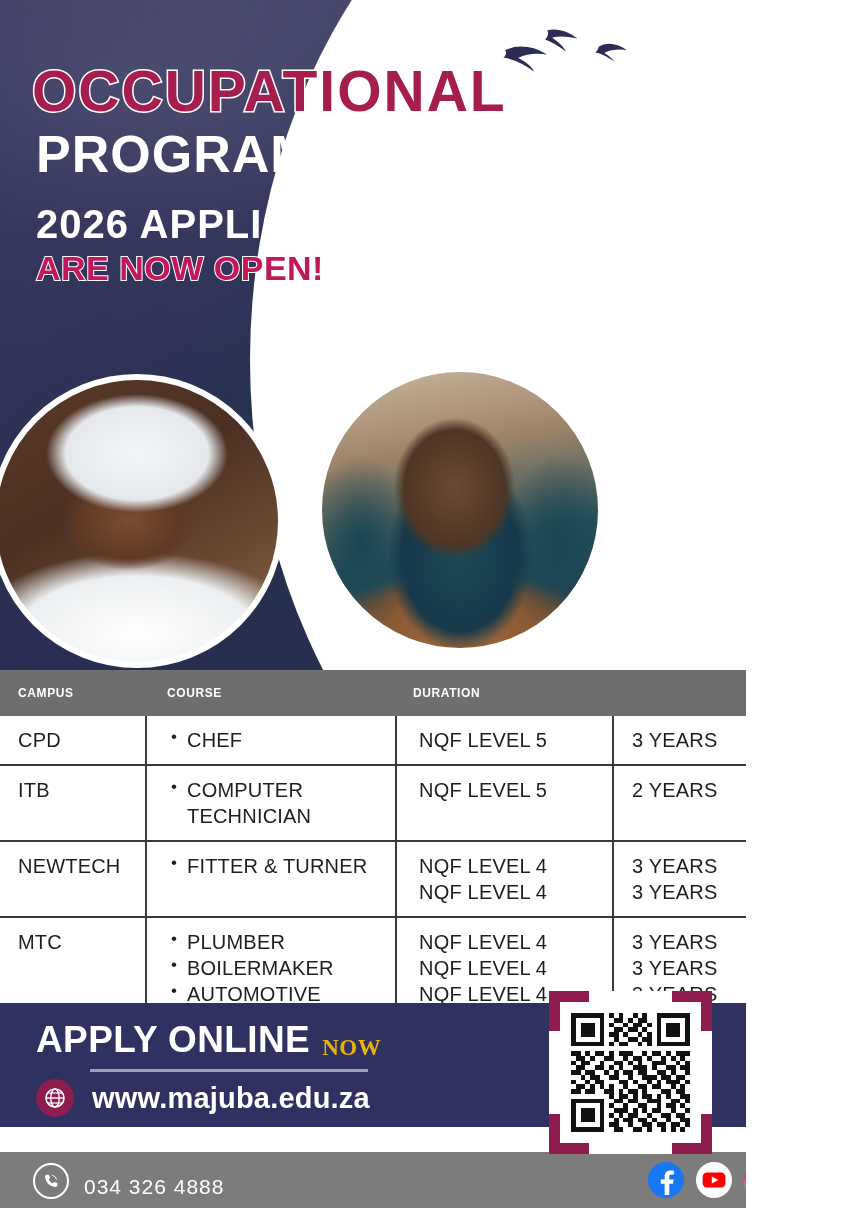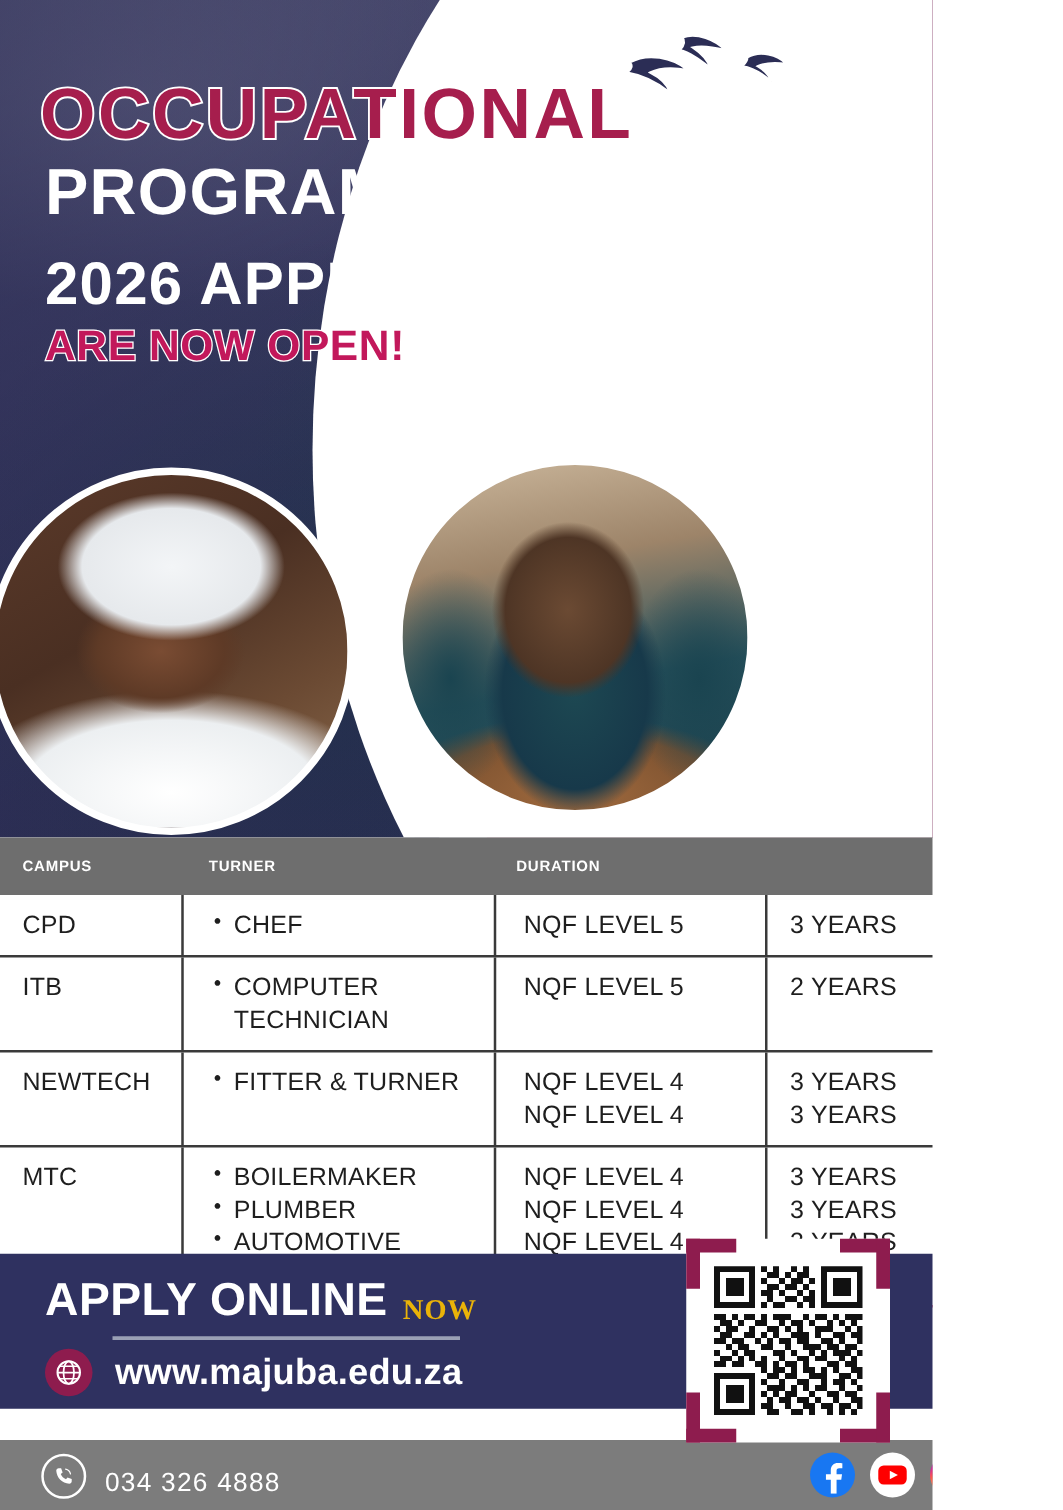--- a/index.html
+++ b/index.html
@@ -29,21 +29,21 @@
   .navy-curve{position:absolute;left:262px;top:-242px;width:1006px;height:1210px;
       border-radius:50%;background:#2b2d55;}
   
   .mag-outer{position:absolute;left:320px;top:-120px;width:900px;height:1030px;border-radius:50%;background:#9c2256;}
   .mag-inner{position:absolute;left:286px;top:-152px;width:900px;height:1082px;border-radius:50%;background:#ffffff;}
 
   .hero-text{position:absolute;left:32px;top:62px;width:560px;z-index:9;}
   .t-occ{font-size:57px;font-weight:bold;letter-spacing:2px;color:#a61e4d;
      -webkit-text-stroke:3px #ffffff;paint-order:stroke fill;line-height:1.02;margin:0;}
   .t-prog{font-size:52px;font-weight:bold;letter-spacing:1px;color:#ffffff;line-height:1.08;margin:6px 0 12px 4px;}
-  .t-apps{font-size:48px;font-weight:bold;letter-spacing:1px;color:#ffffff;line-height:1.1;margin:20px 0 0 4px;}
+  .t-apps{font-size:40px;font-weight:bold;letter-spacing:1px;color:#ffffff;line-height:1.1;margin:20px 0 0 4px;}
   .t-open{font-size:34px;font-weight:bold;letter-spacing:.5px;color:#c2185b;
      -webkit-text-stroke:2px #ffffff;paint-order:stroke fill;line-height:1.1;margin:4px 0 0 4px;}
 
   
   .logo{position:absolute;right:10px;top:24px;width:250px;text-align:center;z-index:12;color:#fff;}
   .logo-birds{height:52px;position:relative;}
   .logo-name{font-family:"Liberation Serif",serif;font-size:34px;font-weight:bold;letter-spacing:.5px;line-height:1;}
   .logo-rule{height:2px;background:#fff;margin:4px 2px 3px;}
   .logo-sub{font-size:11.5px;font-weight:bold;letter-spacing:.1px;}
   .logo-rule2{height:1.5px;background:#fff;margin:3px 2px 4px;}
@@ -152,21 +152,21 @@
   </div>
 
   <div class="circ circ1"></div>
   <div class="circ circ2"></div>
 
   <div class="tbl-underlay"></div>
   <div class="tbl">
 
     <div class="thead">
       <div class="c1">CAMPUS</div>
-      <div class="c2">TURNER</div>
+      <div class="c2">COURSE</div>
       <div class="c4">DURATION</div>
     </div>
 
     <div class="trow">
       <div class="c1 tcell">CPD</div>
       <div class="c2 tcell">
         <ul>
             <li>CHEF</li>
           </ul>
       </div>
@@ -207,22 +207,22 @@
       <div class="c4 tcell">
         <div class="tline">3 YEARS</div>
         <div class="tline">3 YEARS</div>
       </div>
     </div>
 
     <div class="trow">
       <div class="c1 tcell">MTC</div>
       <div class="c2 tcell">
         <ul>
+          <li>PLUMBER</li>
           <li>BOILERMAKER</li>
-          <li>PLUMBER</li>
           <li>AUTOMOTIVE MOTOR MECHANIC</li>
         </ul>
       </div>
       <div class="c3 tcell">
         <div class="tline">NQF LEVEL 4</div>
         <div class="tline">NQF LEVEL 4</div>
         <div class="tline">NQF LEVEL 4</div>
       </div>
       <div class="c4 tcell">
         <div class="tline">3 YEARS</div>

